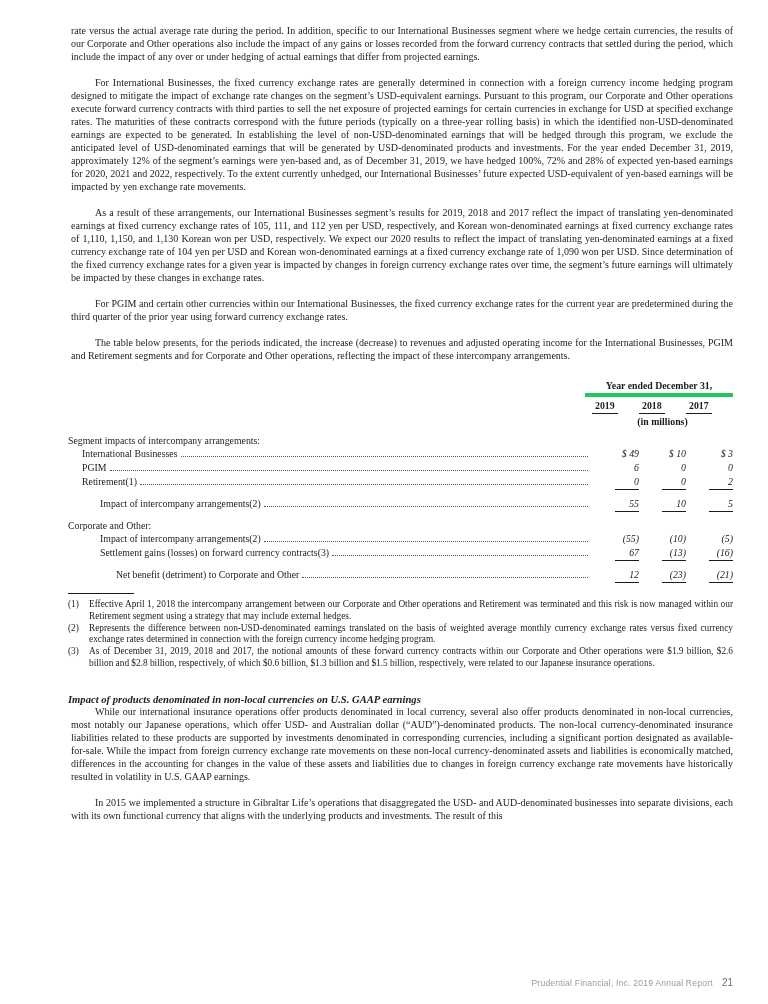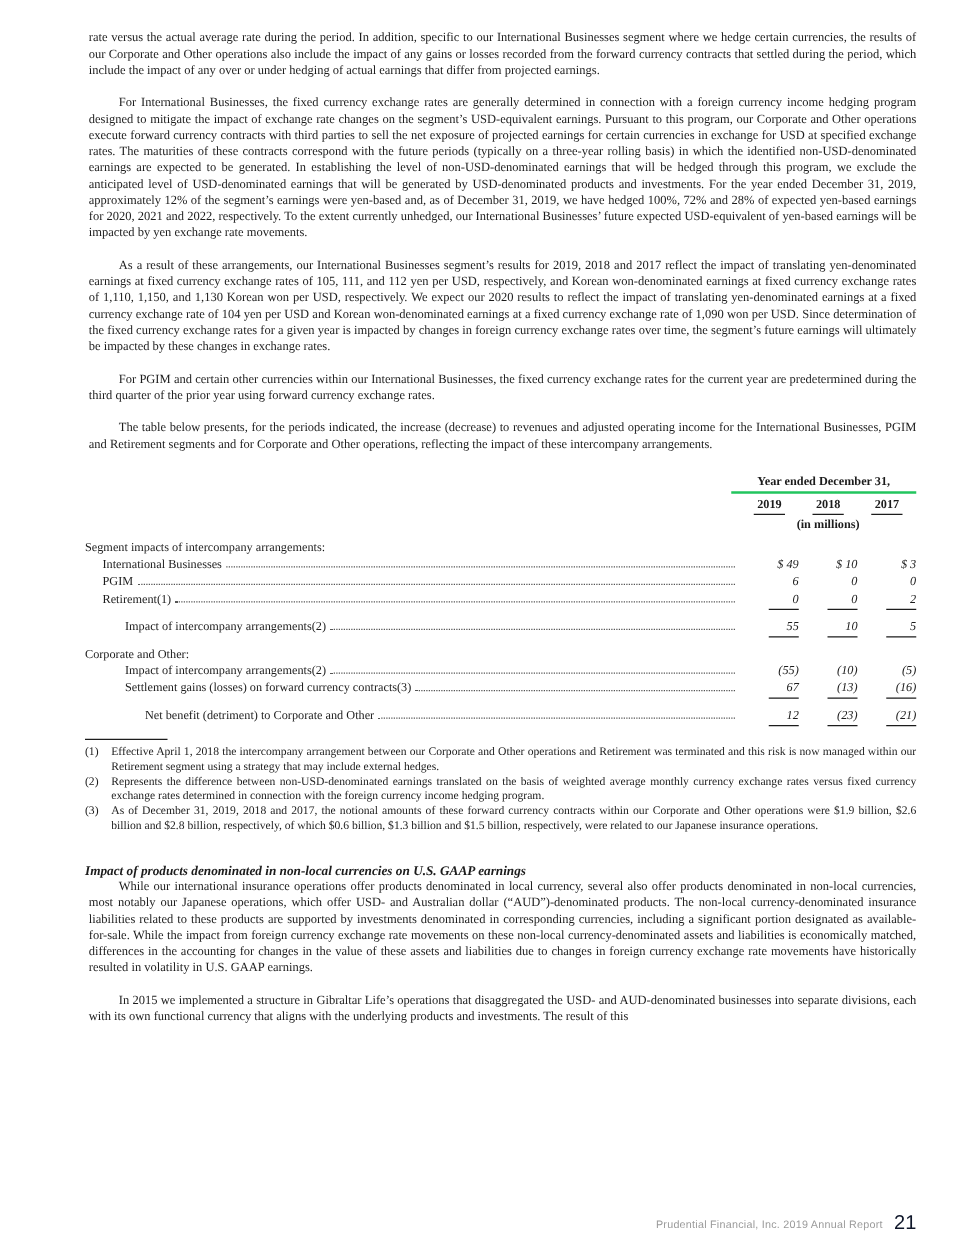--- a/index.html
+++ b/index.html
@@ -21,24 +21,24 @@
     text-align:justify;
     text-indent:24px;
   }
   p.body-par.no-indent { text-indent:0; }
 
   
   .fin-table { margin-top:17px; font-size:9.8px; line-height:13px; }
   .tbl-head { display:flex; justify-content:flex-end; }
   .tbl-head .head-span {
     width:148px; text-align:center; font-weight:bold;
-    border-bottom:2px solid #22c55e; padding-bottom:1px;
+    border-bottom:4px solid #22c55e; padding-bottom:1px;
   }
   .tbl-years { display:flex; justify-content:flex-end; margin-top:2px; }
-  .tbl-years .ycell { width:47px; text-align:center; font-weight:bold; }
+  .tbl-years .ycell { width:47px; font-weight:bold; }
   .tbl-years .ycell span { display:inline-block; border-bottom:1px solid #1c1c1c; padding:0 3px 1px 3px; }
   .tbl-units { display:flex; justify-content:flex-end; margin-top:1px; }
   .tbl-units div { width:141px; text-align:center; font-weight:bold; }
 
   .trow { display:flex; align-items:baseline; margin-top:0px; }
   .trow.spacer { margin-top:7px; }
   .trow .lbl { white-space:nowrap; }
   .ind0 { padding-left:0; }
   .ind1 { padding-left:14px; }
   .ind2 { padding-left:32px; }
@@ -62,21 +62,21 @@
     font-size:10.6px; font-weight:bold; font-style:italic;
   }
 
   
   .footer {
     position:absolute; right:35px; bottom:16px;
     display:flex; align-items:center; gap:9px;
     font-family:"Liberation Sans", sans-serif;
   }
   .footer .report-name { font-size:8.6px; color:#9b9b9b; letter-spacing:0.2px; }
-  .footer .page-num { font-size:16px; color:#0f172a; }
+  .footer .page-num { font-size:10px; color:#737373; }
 </style>
 </head>
 <body>
 
 <div class="page">
   <div class="content">
 
     <p class="body-par no-indent">rate versus the actual average rate during the period. In addition, specific to our International Businesses segment where we hedge certain currencies, the results of our Corporate and Other operations also include the impact of any gains or losses recorded from the forward currency contracts that settled during the period, which include the impact of any over or under hedging of actual earnings that differ from projected earnings.</p>
     <p class="body-par">For International Businesses, the fixed currency exchange rates are generally determined in connection with a foreign currency income hedging program designed to mitigate the impact of exchange rate changes on the segment’s USD-equivalent earnings. Pursuant to this program, our Corporate and Other operations execute forward currency contracts with third parties to sell the net exposure of projected earnings for certain currencies in exchange for USD at specified exchange rates. The maturities of these contracts correspond with the future periods (typically on a three-year rolling basis) in which the identified non-USD-denominated earnings are expected to be generated. In establishing the level of non-USD-denominated earnings that will be hedged through this program, we exclude the anticipated level of USD-denominated earnings that will be generated by USD-denominated products and investments. For the year ended December 31, 2019, approximately 12% of the segment’s earnings were yen-based and, as of December 31, 2019, we have hedged 100%, 72% and 28% of expected yen-based earnings for 2020, 2021 and 2022, respectively. To the extent currently unhedged, our International Businesses’ future expected USD-equivalent of yen-based earnings will be impacted by yen exchange rate movements.</p>
     <p class="body-par">As a result of these arrangements, our International Businesses segment’s results for 2019, 2018 and 2017 reflect the impact of translating yen-denominated earnings at fixed currency exchange rates of 105, 111, and 112 yen per USD, respectively, and Korean won-denominated earnings at fixed currency exchange rates of 1,110, 1,150, and 1,130 Korean won per USD, respectively. We expect our 2020 results to reflect the impact of translating yen-denominated earnings at a fixed currency exchange rate of 104 yen per USD and Korean won-denominated earnings at a fixed currency exchange rate of 1,090 won per USD. Since determination of the fixed currency exchange rates for a given year is impacted by changes in foreign currency exchange rates over time, the segment’s future earnings will ultimately be impacted by these changes in exchange rates.</p>

